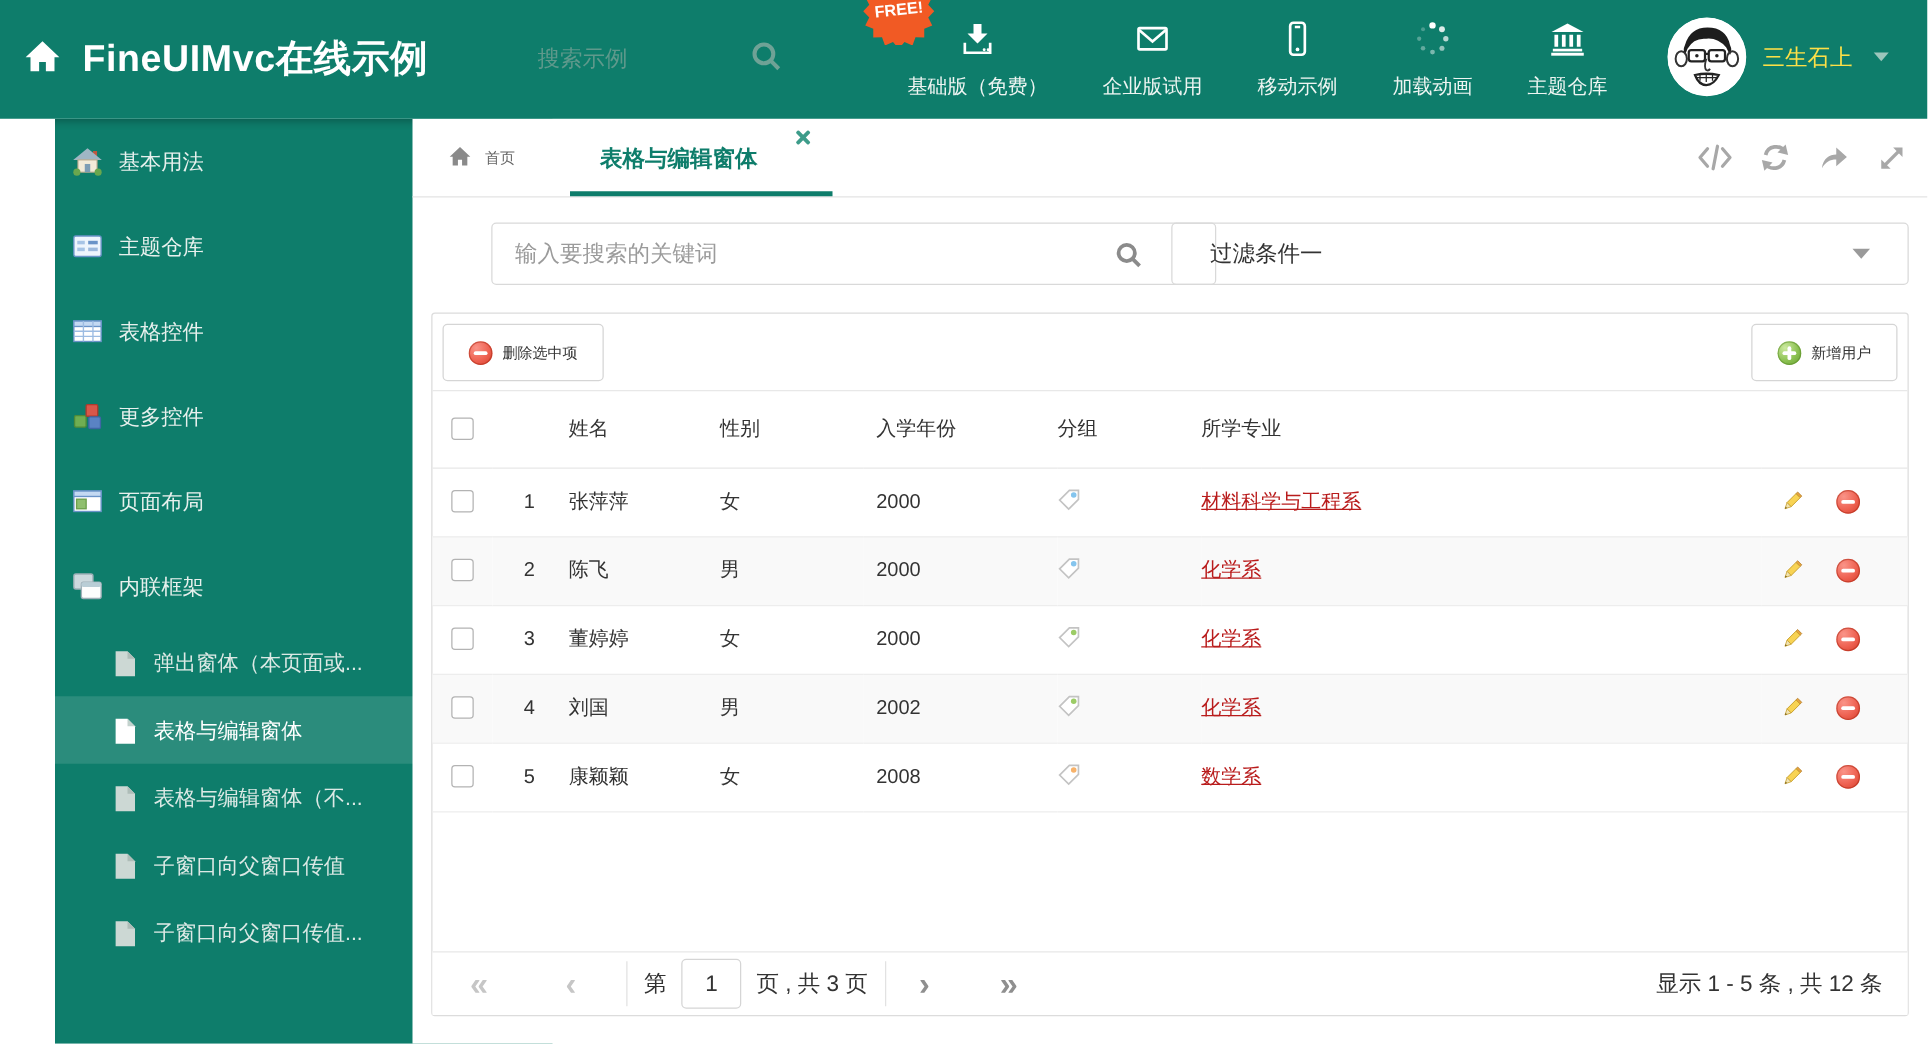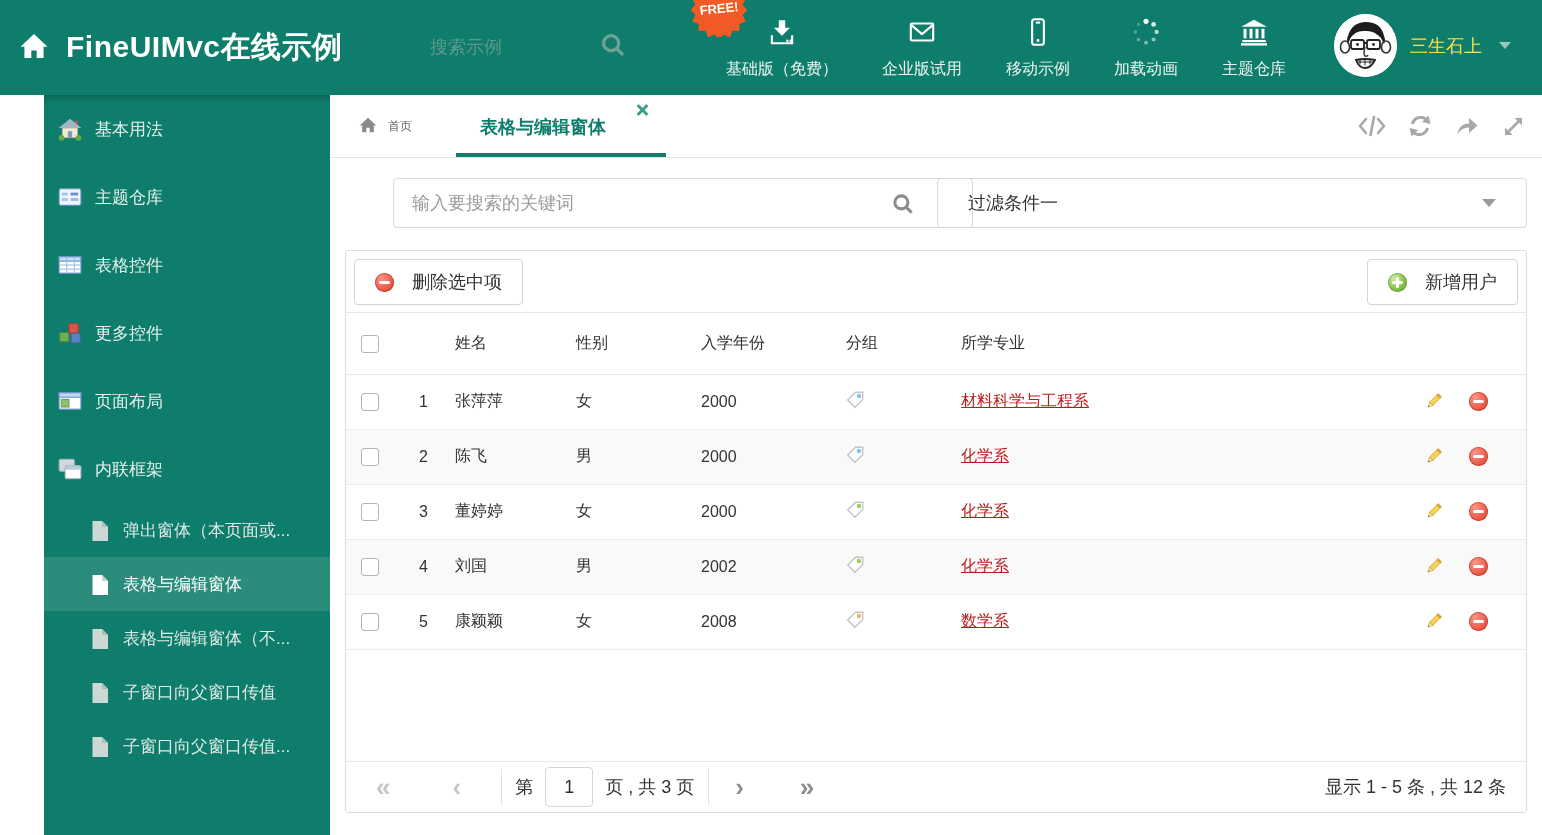--- a/index.html
+++ b/index.html
@@ -56,21 +56,21 @@
   .tab-tools .tool { cursor:pointer; display:flex; }
 
   .search-row-input { position:absolute; left:15px; top:83px; width:580px; height:50px; border:1px solid #d9d9d9; border-radius:4px; padding:0 50px 0 18px; font-size:18px; color:#333; outline:none; font-family:inherit;margin-left:48px; }
   .search-row-input::placeholder { color:#9b9b9b; }
   .search-row-icon { position:absolute; left:560px; top:96px; }
   .filter-select { position:absolute; left:607px; top:83px; width:590px; height:50px; border:1px solid #d9d9d9; border-radius:4px; display:flex; align-items:center; padding:0 30px; font-size:18px; color:#333; cursor:pointer; }
   .filter-select .caret-gray { margin-left:auto; width:0; height:0; border-left:7px solid transparent; border-right:7px solid transparent; border-top:8px solid #9a9a9a; }
 
   .grid-panel { position:absolute; left:15px; top:155px; width:1182px; height:563px; border:1px solid #dcdcdc; border-radius:3px; background:#fff; }
   .grid-toolbar { position:relative; height:62px; border-bottom:1px solid #e8e8e8; }
-  .btn { position:absolute; top:8px; height:46px; background:#fff; border:1px solid #d5d5d5; border-radius:4px; display:flex; align-items:center; gap:18px; padding:0 20px; font-size:18px; color:#333; cursor:pointer; }
+  .btn { position:absolute; top:8px; height:46px; background:#fff; border:1px solid #d5d5d5; border-radius:4px; display:flex; align-items:center; gap:8px; padding:0 20px; font-size:12px; color:#333; cursor:pointer; }
   .btn-delete { left:8px; }
   .btn-add { right:8px; }
 
   .icon-circle { width:19px; height:19px; border-radius:50%; display:inline-block; position:relative; flex:0 0 auto; }
   .icon-minus { background:radial-gradient(circle at 32% 28%, #fa9488, #ee6151 55%, #d23c28); box-shadow:inset 0 0 0 1px rgba(170,40,20,.5); }
   .icon-minus::after { content:""; position:absolute; left:4px; top:8px; width:11px; height:3.4px; background:#fff; border-radius:2px; }
   .icon-plus { background:radial-gradient(circle at 32% 28%, #cdeaa0, #8cc152 55%, #649f2d); box-shadow:inset 0 0 0 1px rgba(90,140,40,.5); }
   .icon-plus::after { content:""; position:absolute; left:4px; top:8px; width:11px; height:3.4px; background:#fff; border-radius:2px; }
   .icon-plus::before { content:""; position:absolute; left:7.8px; top:4.2px; width:3.4px; height:11px; background:#fff; border-radius:2px; }
 

